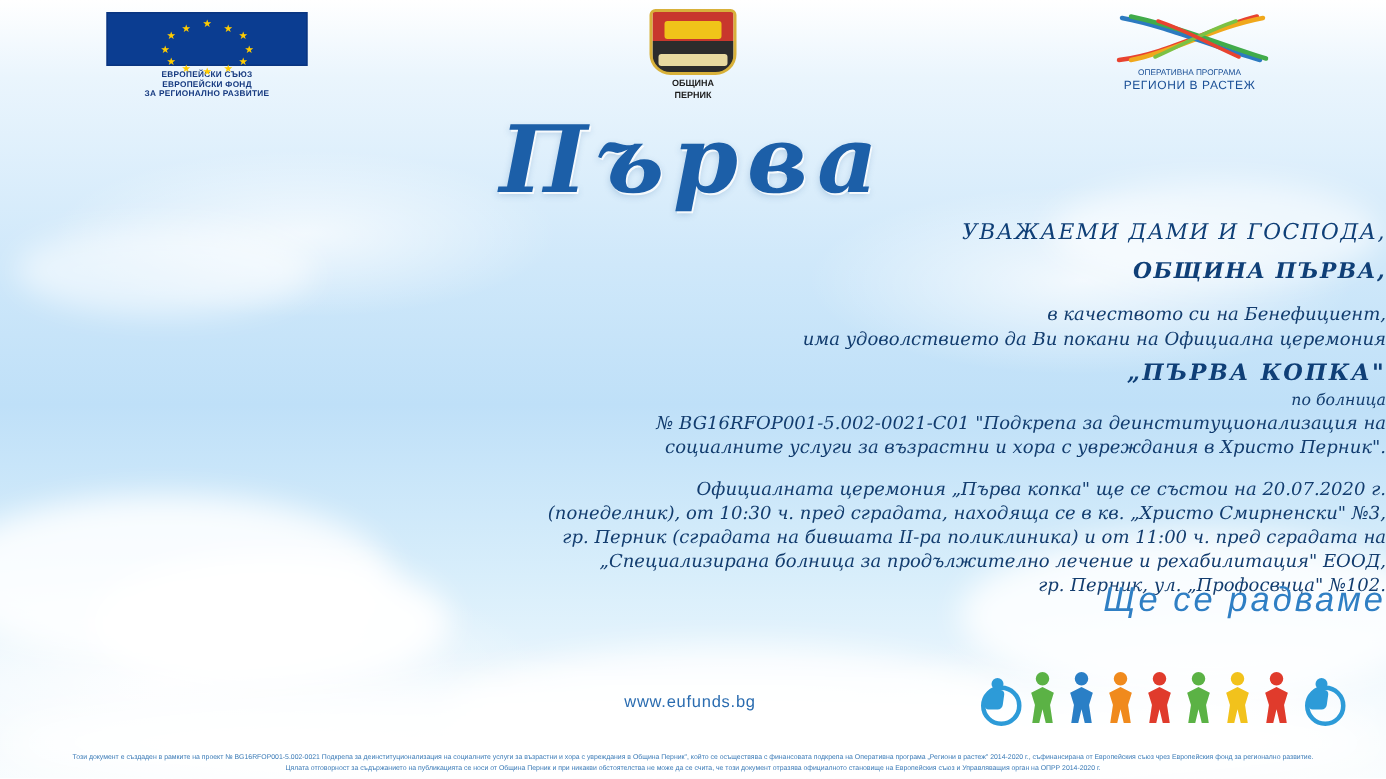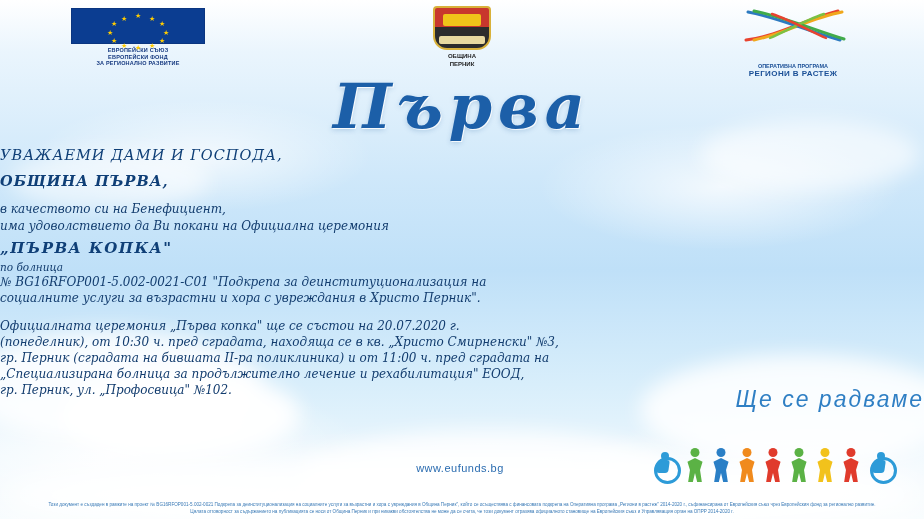--- a/index.html
+++ b/index.html
@@ -110,26 +110,26 @@
     font-family: "Liberation Sans", sans-serif;
     font-size: 6px;
     line-height: 7.5px;
     color: #1d1d1d;
     font-weight: bold;
   }
 
   .op-logo { right: 36px; top: 2px; width: 190px; text-align: center; }
   .op-mark { width: 150px; height: 36px; margin: 0 auto; position: relative; }
   .op-caption {
-    margin-top: 19px;
+    margin-top: 2px;
     font-family: "Liberation Sans", sans-serif;
     font-size: 5.5px;
     line-height: 7px;
     color: #1a4f96;
-    font-weight: bold;
+    font-weight: normal;
   }
   .op-caption .op-line2 { font-size: 8px; letter-spacing: 0.4px; }
 
   
   .title-script {
     position: absolute;
     top: 72px;
     left: 0;
     width: 924px;
     text-align: center;
@@ -142,21 +142,21 @@
     letter-spacing: 6px;
     text-shadow: 1px 1px 0 rgba(255,255,255,0.85), 0 2px 5px rgba(40,100,160,0.25);
   }
 
   
   .body-text {
     position: absolute;
     top: 146px;
     left: 0;
     width: 924px;
-    text-align: left;
+    text-align: right;
     color: #123c6e;
     font-family: "DejaVu Serif", serif;
     font-style: italic;
   }
   .line { line-height: 15px; }
   .l-greeting {
     font-size: 14.5px;
     letter-spacing: 1px;
     line-height: 19px;
     color: #0f3f77;

